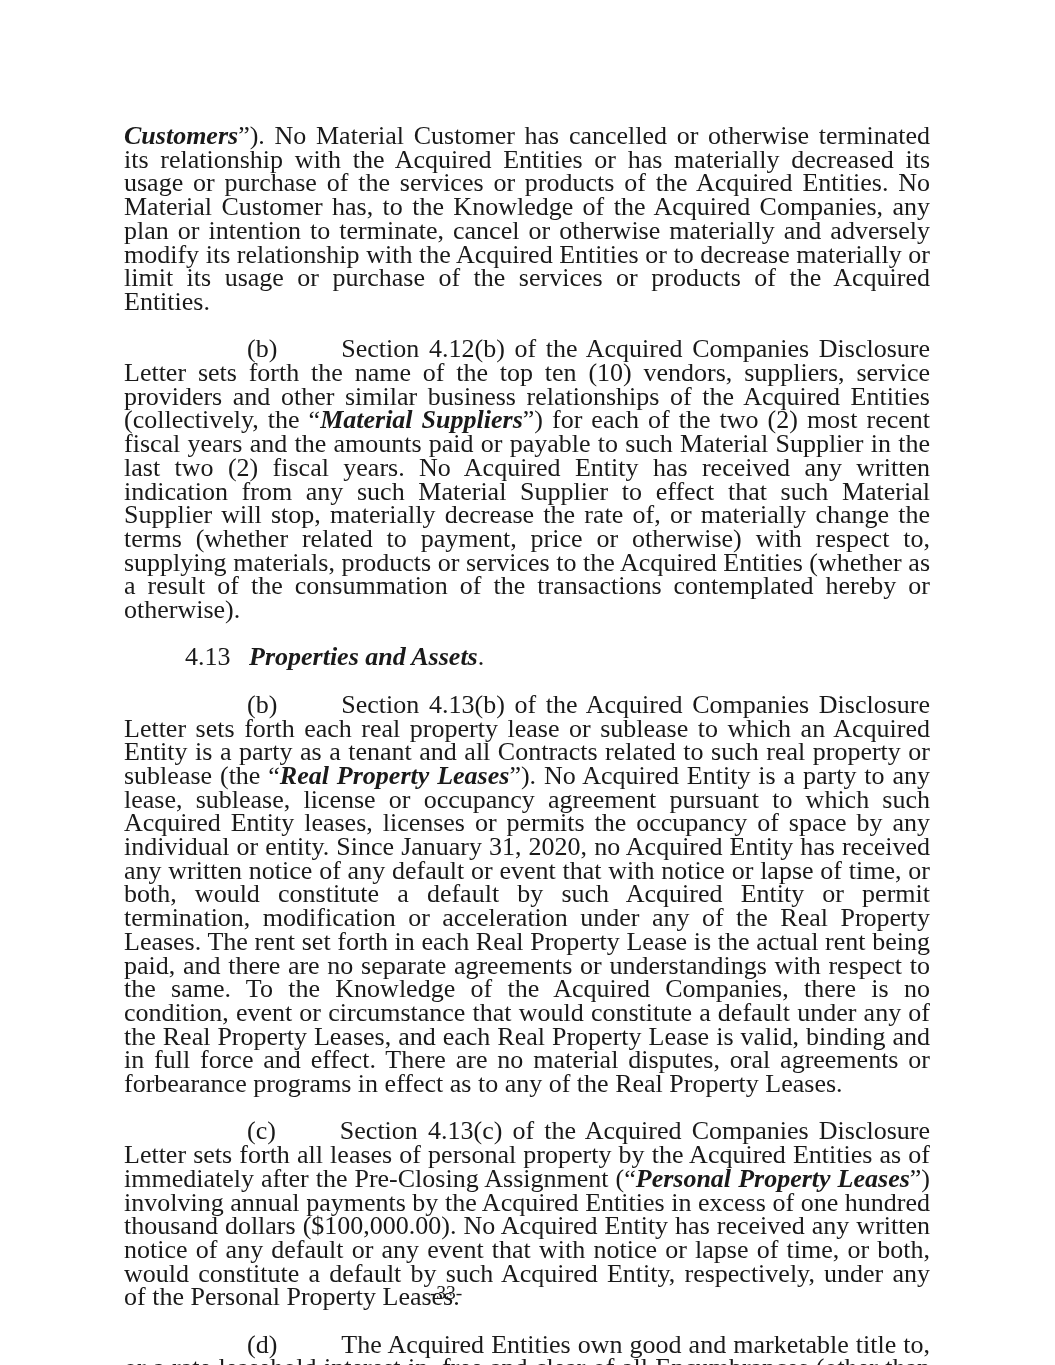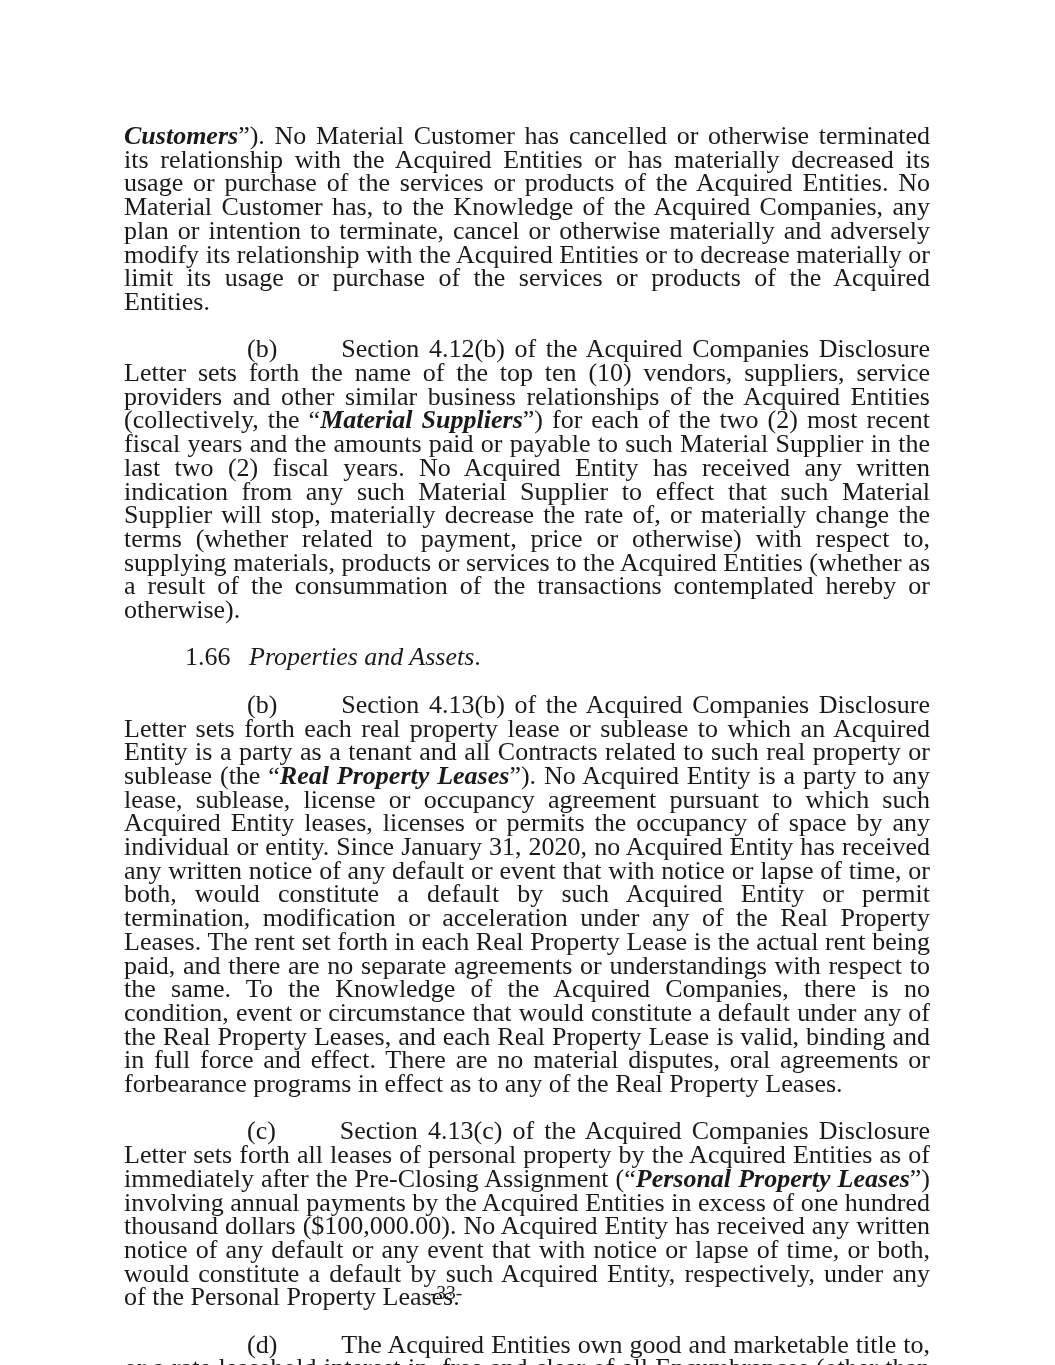--- a/index.html
+++ b/index.html
@@ -9,36 +9,36 @@
     font-family: "Liberation Serif", serif; font-size: 26px; line-height: 23.7px;
     color: #1a1a1a;
   }
   .para { margin: 0 0 23.7px 0; text-align: justify; text-align-last: left; }
   .para.sub { text-indent: 123px; }
   .tab { display: inline-block; width: 64px; }
   .sec { }
   .defined { font-weight: bold; font-style: italic; }
   .heading { margin: 0 0 23.7px 0; padding-left: 61px; }
   .heading .num { display: inline-block; width: 64px; }
-  .heading .title { font-weight: normal; font-style: italic; margin-top: 36px; }
+  .heading .title { font-weight: bold; font-style: italic; margin-top: 36px; }
   .footer {
     position: absolute; top: 1282px; left: 0; width: 892px; text-align: center;
     font-family: "Liberation Serif", serif; font-size: 19.6px; color: #1a1a1a;
   }
 </style>
 </head>
 <body>
 
 <div class="page">
 
   <p class="para"><span class="defined">Customers</span><span>”). No Material Customer has cancelled or otherwise terminated its relationship with the Acquired Entities or has materially decreased its usage or purchase of the services or products of the Acquired Entities.  No Material Customer has, to the Knowledge of the Acquired Companies, any plan or intention to terminate, cancel or otherwise materially and adversely modify its relationship with the Acquired Entities or to decrease materially or limit its usage or purchase of the services or products of the Acquired Entities.</span></p>
 
   <p class="para sub"><span class="label">(b)</span><span class="tab"></span><span class="sec">Section 4.12(b)</span><span> of the Acquired Companies Disclosure Letter sets forth the name of the top ten (10) vendors, suppliers, service providers and other similar business relationships of the Acquired Entities (collectively, the “</span><span class="defined">Material Suppliers</span><span>”) for each of the two (2) most recent fiscal years and the amounts paid or payable to such Material Supplier in the last two (2) fiscal years. No Acquired Entity has received any written indication from any such Material Supplier to effect that such Material Supplier will stop, materially decrease the rate of, or materially change the terms (whether related to payment, price or otherwise) with respect to, supplying materials, products or services to the Acquired Entities (whether as a result of the consummation of the transactions contemplated hereby or otherwise).</span></p>
 
-  <p class="heading"><span class="num">1.66</span><span class="title">Properties and Assets</span><span>.</span></p>
+  <p class="heading"><span class="num">4.13</span><span class="title">Properties and Assets</span><span>.</span></p>
 
 
   <p class="para sub"><span>(b)</span><span class="tab"></span><span class="sec">Section 4.13(b)</span><span> of the Acquired Companies Disclosure Letter sets forth each real property lease or sublease to which an Acquired Entity is a party as a tenant and all Contracts related to such real property or sublease (the “</span><span class="defined">Real Property Leases</span><span>”).  No Acquired Entity is a party to any lease, sublease, license or occupancy agreement pursuant to which such Acquired Entity leases, licenses or permits the occupancy of space by any individual or entity. Since January 31, 2020, no Acquired Entity has received any written notice of any default or event that with notice or lapse of time, or both, would constitute a default by such Acquired Entity or permit termination, modification or acceleration under any of the Real Property Leases.  The rent set forth in each Real Property Lease is the actual rent being paid, and there are no separate agreements or understandings with respect to the same.  To the Knowledge of the Acquired Companies, there is no condition, event or circumstance that would constitute a default under any of the Real Property Leases, and each Real Property Lease is valid, binding and in full force and effect.  There are no material disputes, oral agreements or forbearance programs in effect as to any of the Real Property Leases.</span></p>
 
   <p class="para sub"><span>(c)</span><span class="tab"></span><span class="sec">Section 4.13(c)</span><span> of the Acquired Companies Disclosure Letter sets forth all leases of personal property by the Acquired Entities as of immediately after the Pre-Closing Assignment (“</span><span class="defined">Personal Property Leases</span><span>”) involving annual payments by the Acquired Entities in excess of one hundred thousand dollars ($100,000.00).  No Acquired Entity has received any written notice of any default or any event that with notice or lapse of time, or both, would constitute a default by such Acquired Entity, respectively, under any of the Personal Property Leases.</span></p>
 
   <p class="para sub"><span>(d)</span><span class="tab"></span><span>The Acquired Entities own good and marketable title to, or a rate leasehold interest in, free and clear of all Encumbrances (other than Permitted Encumbrances), all of the tangible personal property and tangible assets of the Acquired Entities.</span></p>
 
 </div>
 

